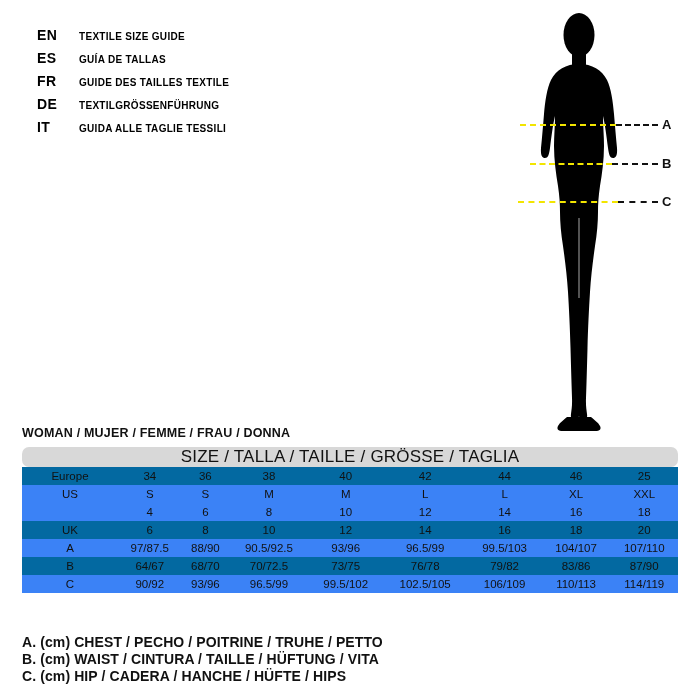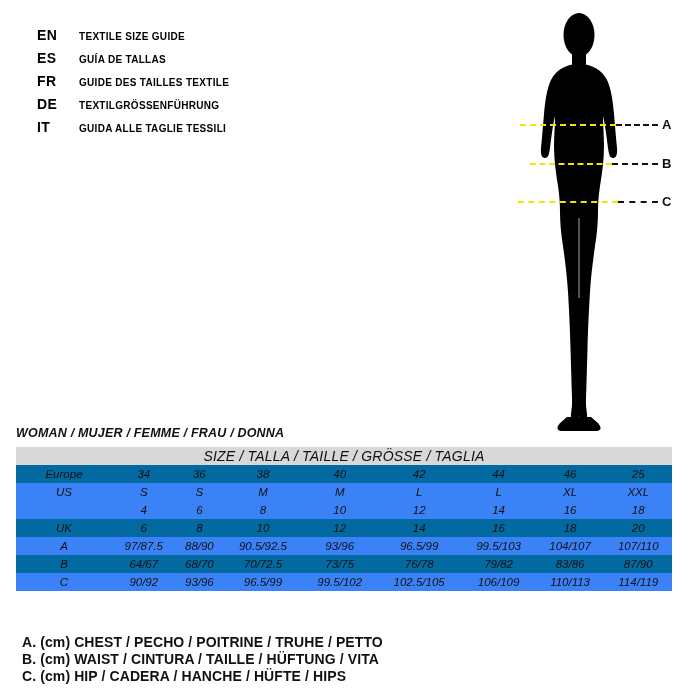--- a/index.html
+++ b/index.html
@@ -79,24 +79,23 @@
   .lead-label {
     position: absolute;
     font-size: 13px;
     font-weight: bold;
     color: #111;
   }
 
   
   .table-section {
     position: absolute;
-    left: 16px;
+    left: 22px;
     top: 426px;
     width: 656px;
-    font-style: italic;
   }
   .woman-title {
     font-size: 12.5px;
     font-weight: bold;
     letter-spacing: 0.2px;
     color: #111;
     margin-bottom: 7px;
   }
   table.size-table {
     border-collapse: collapse;
@@ -111,23 +110,24 @@
     text-align: center;
     vertical-align: middle;
   }
   .row-head {
     background: #d8d8d8;
   }
   .row-head td {
     text-align: left;
     padding-left: 5px;
     font-weight: bold;
-    font-size: 14px;
+    font-size: 17px;
     letter-spacing: 0.2px;
     height: 19px;
+    border-radius: 7px;
   }
   .row-shade {
     background: #3b82f6;
   }
   .row-plain {
     background: #0369a1;
   }
   td.label-cell {
     text-align: left;
     padding-left: 5px;

